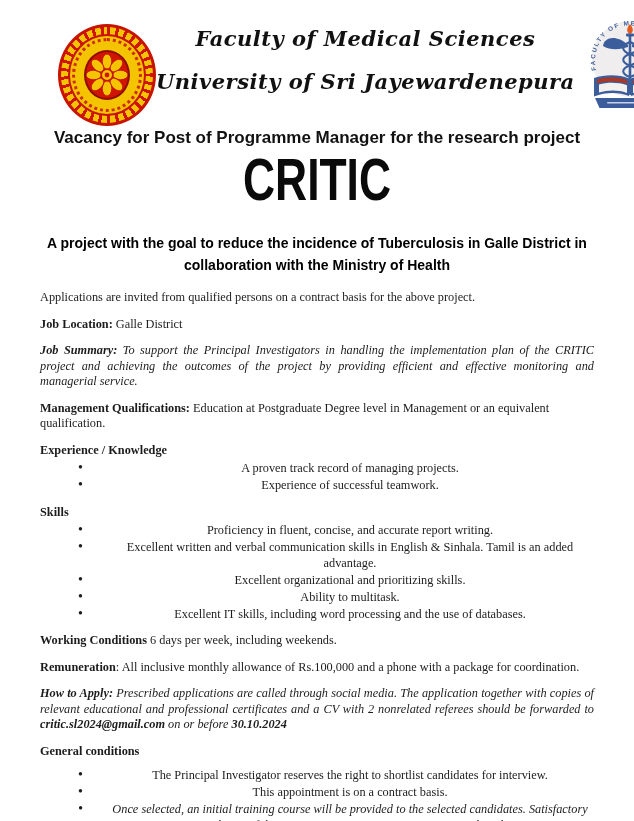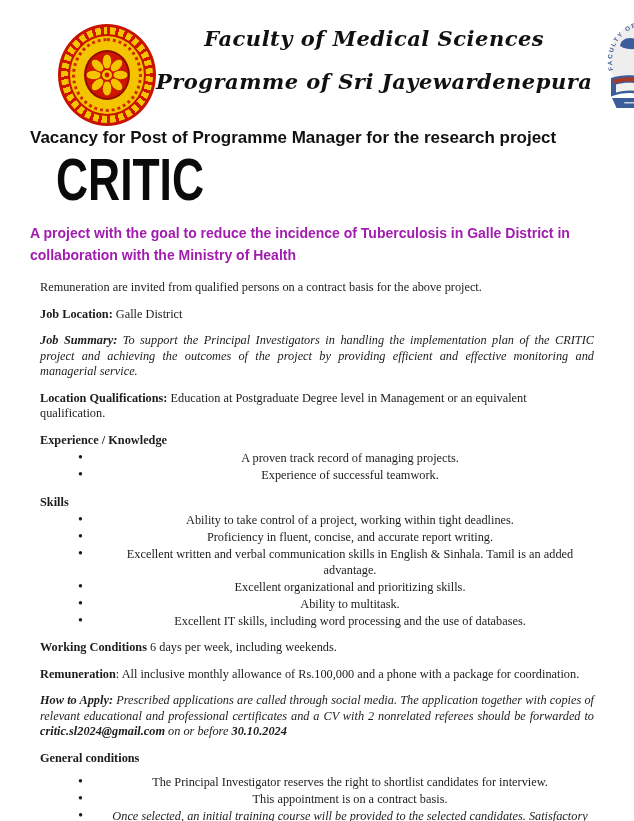--- a/index.html
+++ b/index.html
@@ -46,45 +46,45 @@
     border: 3px solid #c81300;
   }
   .uni-ring { position: absolute; inset: 10px; border-radius: 50%; background: #f5c400; border: 2px solid #c81300; }
   .uni-textring { position: absolute; inset: 14px; border-radius: 50%; border: 3px dotted #c81300; opacity: .85; }
   .uni-core { position: absolute; inset: 26px; border-radius: 50%; background: #d11500; border: 2px solid #8f0d00; display:flex; align-items:center; justify-content:center; }
 
   
   .med-logo { width: 110px; height: 96px; flex: 0 0 auto; }
 
   
-  .title-block { text-align: left; padding: 0 30px; }
+  .title-block { text-align: center; padding: 0 30px; }
   .vacancy-line {
     font-family: "Liberation Sans", sans-serif;
     font-weight: 700;
     font-size: 17px;
     color: #111;
     margin: 2px 0 0;
   }
-  .critic { line-height: 1; margin: 2px 0 12px; }
+  .critic { line-height: 1; margin: 2px 0 22px; }
   .critic span {
     display: inline-block;
     font-family: "Liberation Sans", sans-serif;
     font-weight: 700;
     font-size: 60px;
     letter-spacing: 0px;
     transform: scaleX(0.74);
     transform-origin: center;
     color: #0a0a0a;
   }
   .subtitle {
     font-family: "Liberation Sans", sans-serif;
     font-weight: 700;
     font-size: 14px;
     line-height: 22px;
-    color: #a21caf;
+    color: #000000;
     margin-bottom: 8px;
   }
 
   
   .doc-body { padding: 6px 40px 0 40px; font-size: 12.3px; line-height: 15.5px; }
   .doc-body p { margin: 0 0 11px; }
   .doc-body p.h { margin-bottom: 3px; }
   .doc-body strong { font-weight: 700; }
   .justify { text-align: justify; font-style: italic; }
   .doc-body ul { list-style: none; margin: 0 0 11px; padding-left: 66px; }
@@ -122,21 +122,21 @@
             <ellipse cx="22" cy="8" rx="5" ry="8" transform="rotate(315 22 22)"></ellipse>
           </g>
           <circle cx="22" cy="22" r="6" fill="#f5c400" stroke="#c81300" stroke-width="1.5"></circle>
           <circle cx="22" cy="22" r="2.5" fill="#d11500"></circle>
         </svg>
       </div>
     </div>
 
     <div class="header-titles">
       <div class="script-line">Faculty of Medical Sciences</div>
-      <div class="script-line">Programme of Sri Jayewardenepura</div>
+      <div class="script-line">University of Sri Jayewardenepura</div>
     </div>
 
     <div class="med-logo">
       <svg width="110" height="96" viewBox="0 0 110 96">
         <circle cx="55" cy="41" r="38" fill="#efedee"></circle>
         <defs>
           <path id="arcpath" d="M 22 54 A 35 35 0 1 1 88 54"></path>
         </defs>
         <text font-family="Liberation Sans, sans-serif" font-size="6.3" letter-spacing="1.6" fill="#44609a" font-weight="bold">
           <textPath href="#arcpath" startOffset="2">FACULTY OF MEDICAL SCIENCES</textPath>
@@ -175,51 +175,50 @@
     </div>
     <div class="subtitle">
       <span>A project with the goal to reduce the incidence of Tuberculosis in Galle District in</span><br>
       <span>collaboration with the Ministry of Health</span>
     </div>
   </section>
 
   <section class="doc-body">
 
     <p>
-      <span>Remuneration are invited from qualified persons on a contract basis for the above project.</span>
+      <span>Applications are invited from qualified persons on a contract basis for the above project.</span>
     </p>
 
     <p>
       <strong>Job Location:</strong>
       <span>Galle District</span>
     </p>
 
     <p class="justify">
       <strong>Job Summary:</strong>
       <span>To support the Principal Investigators in handling the implementation plan of the CRITIC project and achieving the outcomes of the project by providing efficient and effective monitoring and managerial service.</span>
     </p>
 
     <p>
-      <strong>Location Qualifications:</strong>
+      <strong>Management Qualifications:</strong>
       <span>Education at Postgraduate Degree level in Management or an equivalent qualification.</span>
     </p>
 
     <p class="h">
       <strong>Experience / Knowledge</strong>
     </p>
     <ul>
       <li>A proven track record of managing projects.</li>
       <li>Experience of successful teamwork.</li>
     </ul>
 
     <p class="h">
       <strong>Skills</strong>
     </p>
     <ul>
-      <li>Ability to take control of a project, working within tight deadlines.</li>
       <li>Proficiency in fluent, concise, and accurate report writing.</li>
       <li>Excellent written and verbal communication skills in English &amp; Sinhala. Tamil is an added advantage.</li>
       <li>Excellent organizational and prioritizing skills.</li>
       <li>Ability to multitask.</li>
       <li>Excellent IT skills, including word processing and the use of databases.</li>
     </ul>
 
     <p>
       <strong>Working Conditions</strong>
       <span>6 days per week, including weekends.</span>

